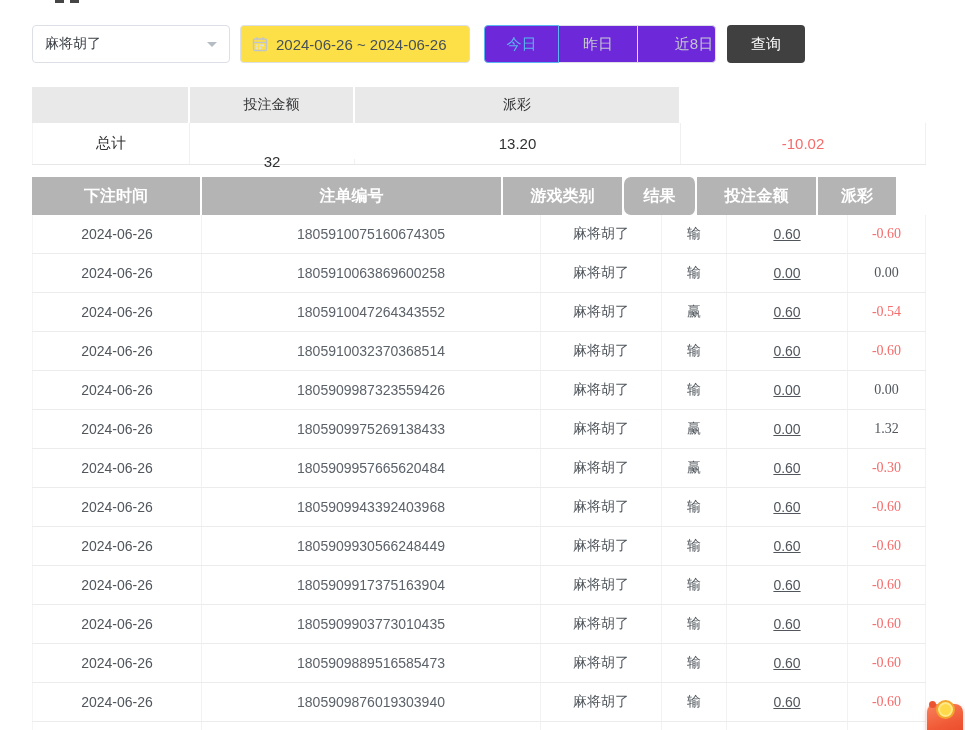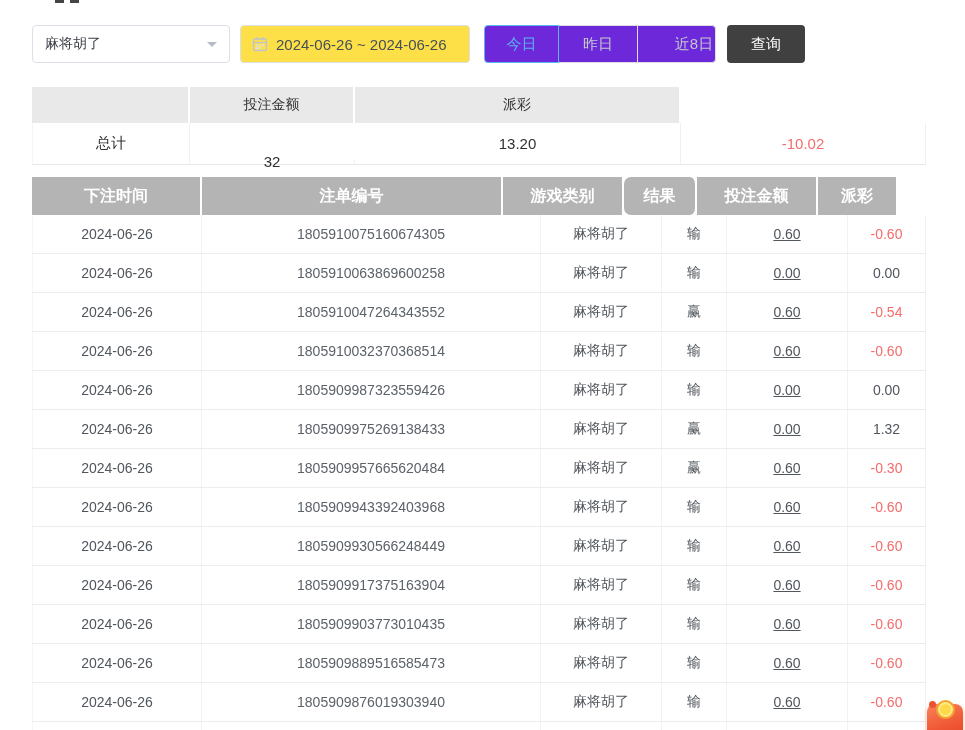--- a/index.html
+++ b/index.html
@@ -63,21 +63,21 @@
   .r-head .r-hcell:nth-of-type(5){ width:121px; }
   .r-head .r-hcell:nth-of-type(6){ width:78px; border-right:none; }
   .r-row { display:flex; height:38px; border-bottom:1px solid #ececec; }
   .r-cell { box-sizing:border-box; border-right:1px solid #f2f2f2;
     display:flex; align-items:center; justify-content:center; font-size:14px; color:#50565c; }
   .r-cell.c1 { width:170px; border-left:1px solid #f5f5f5; }
   .r-cell.c2 { width:339px; color:#5c6269; }
   .r-cell.c3 { width:121px; }
   .r-cell.c4 { width:65px; }
   .r-cell.c5 { width:121px;text-decoration:underline; }
-  .r-cell.c6 { width:78px; }
+  .r-cell.c6 { width:78px;font-family:Liberation Serif, serif; }
   .neg { color:#f56c6c !important; }
 
   
   .promo { position:absolute; left:927px; top:704px; width:36px; height:34px; border-radius:8px;
     background:linear-gradient(160deg,#f8835e 0%,#f15b37 55%,#e84526 100%); cursor:pointer;
     box-shadow:0 2px 5px rgba(232,69,38,.35); }
   .promo::before { content:""; position:absolute; left:2px; top:-3px; width:7px; height:7px;
     border-radius:50%; background:#ec5330; }
   .coin { position:absolute; left:9px; top:-4px; width:19px; height:19px; border-radius:50%;
     background:#ffd94a; border:2px solid #f3a52c; box-sizing:border-box;

